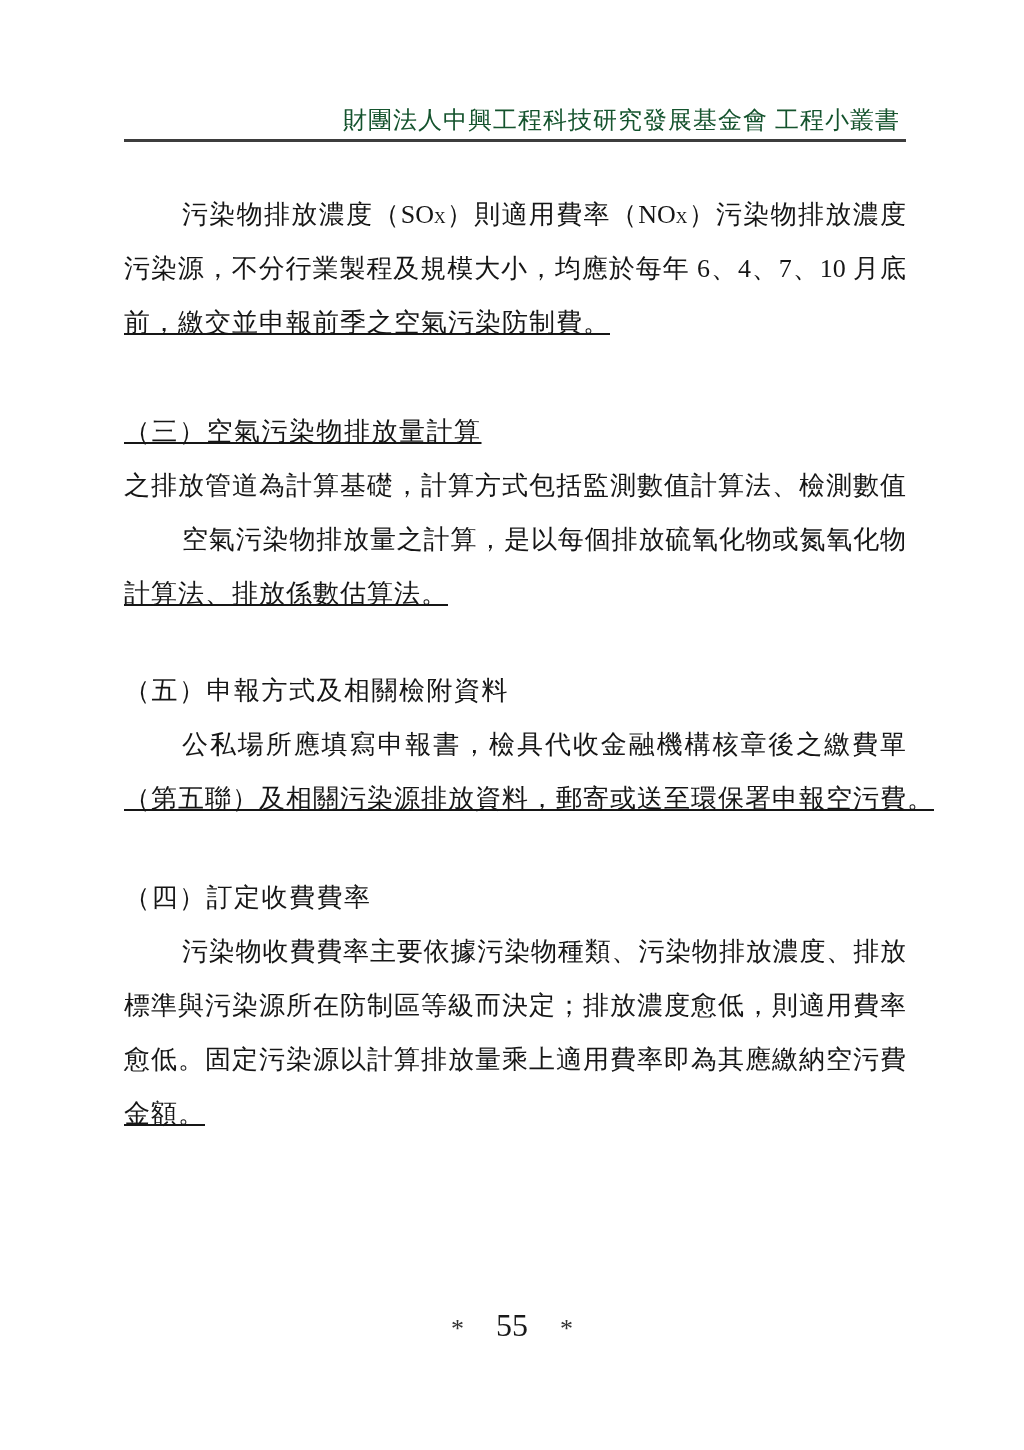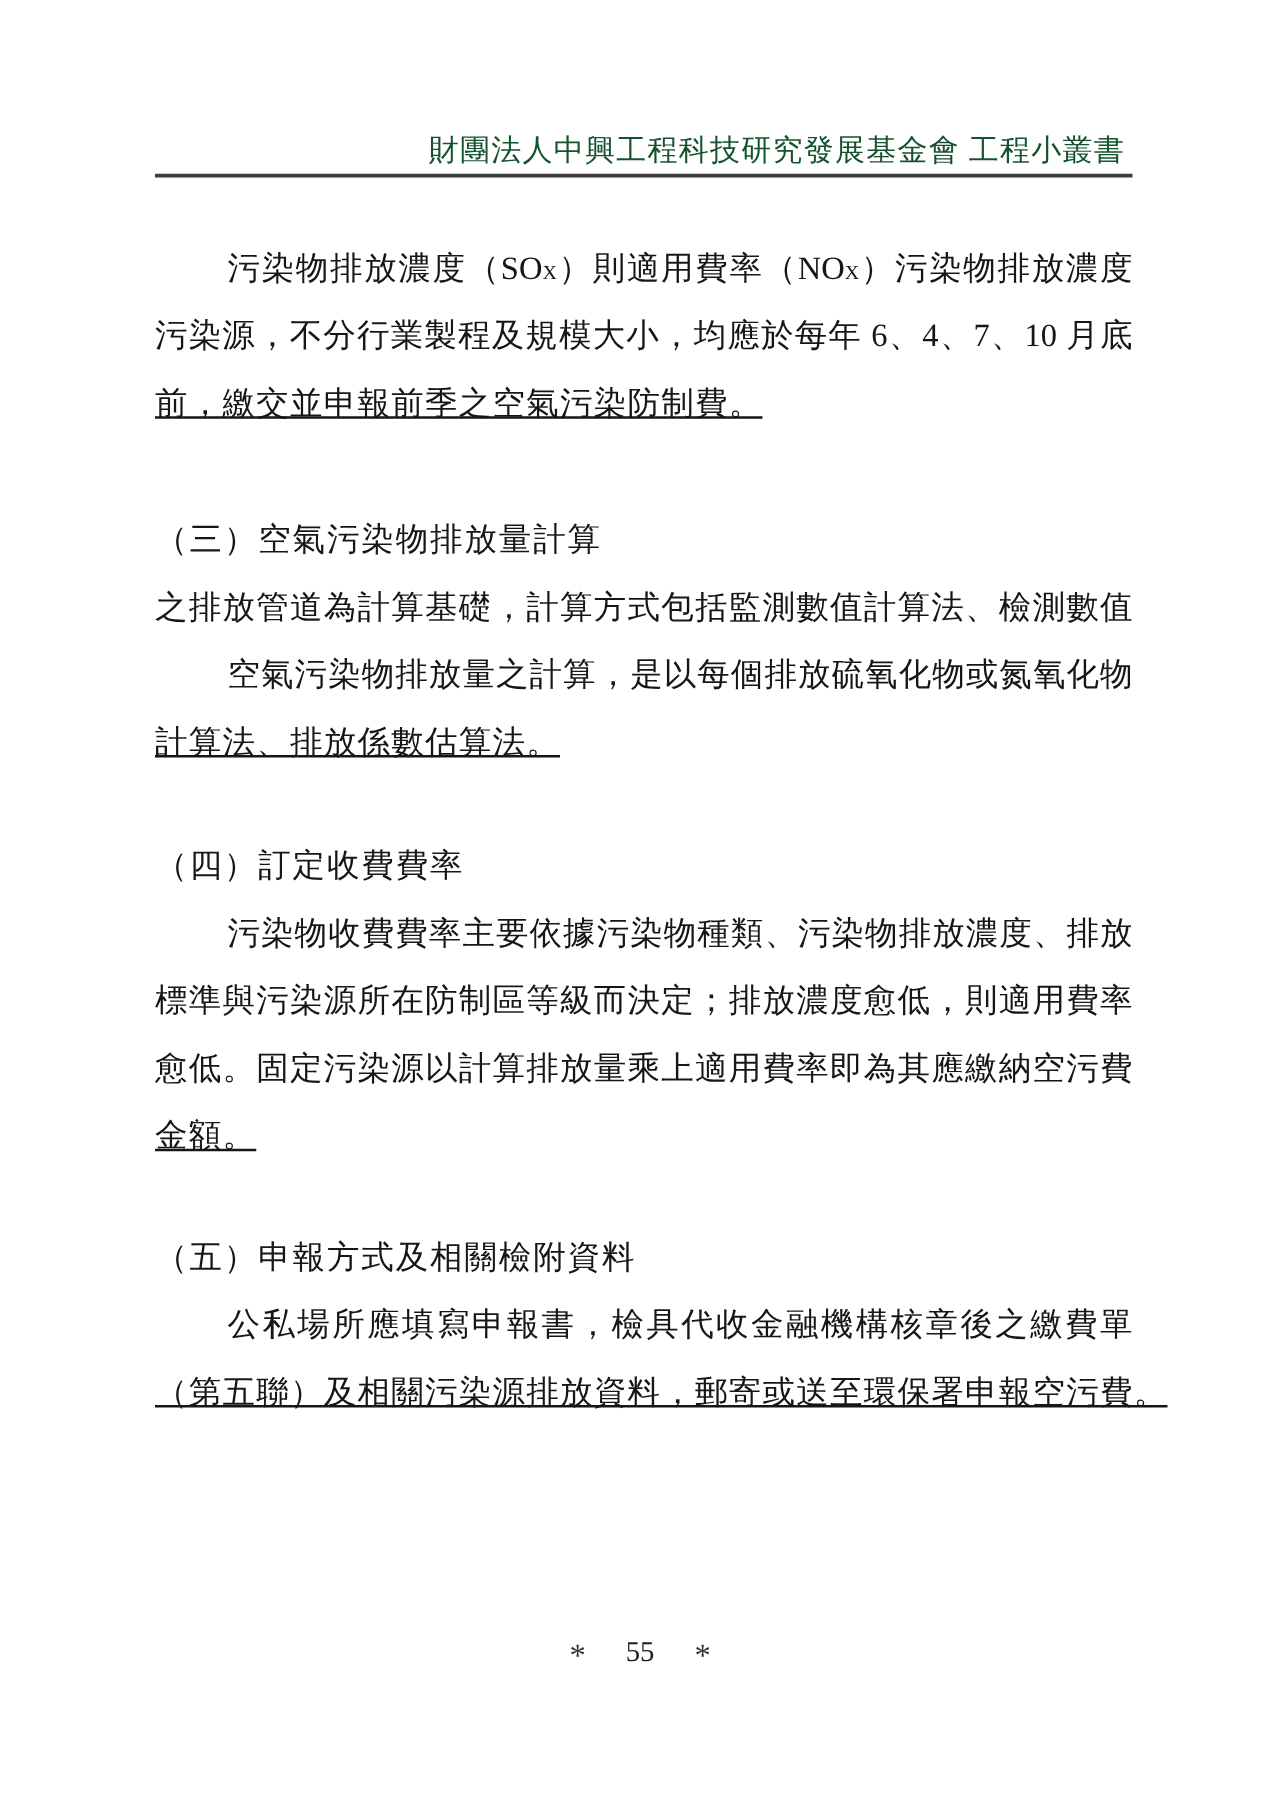--- a/index.html
+++ b/index.html
@@ -59,41 +59,41 @@
     text-align-last: left;
     letter-spacing: 1px;
     text-decoration: underline;
   }
   .heading {
     height: 54px;
     line-height: 54px;
     letter-spacing: 1.5px;
     text-align: left;
   }
-  .heading.h3 { margin-top: 55px; }
+  .heading.h3 { margin-top: 55px; text-decoration: underline; }
   .heading.h4 { margin-top: 45px; }
   .heading.h5 { margin-top: 43px; }
   .subx {
     font-size: 16px;
     vertical-align: baseline;
     letter-spacing: 0;
   }
   .footer {
     position: absolute;
     top: 1306px;
     left: 0;
     width: 1024px;
     display: flex;
     justify-content: center;
     align-items: center;
     gap: 32px;
     line-height: 1.2;
   }
   .footer .page-number {
-    font-size: 23px;
+    font-size: 32px;
     color: #1a1a1a;
   }
   .footer .star {
     font-size: 26px;
     color: #333333;
     transform: translateY(3px);
   }
 </style>
 </head>
 <body>
@@ -113,31 +113,31 @@
     </div>
 
     <div>
       <div class="heading h3">（三）空氣污染物排放量計算</div>
       <div class="line">之排放管道為計算基礎，計算方式包括監測數值計算法、檢測數值</div>
       <div class="line first-line">空氣污染物排放量之計算，是以每個排放硫氧化物或氮氧化物</div>
       <div class="line last-line">計算法、排放係數估算法。</div>
     </div>
 
     <div>
+      <div class="heading h5">（五）申報方式及相關檢附資料</div>
+      <div class="line first-line">公私場所應填寫申報書，檢具代收金融機構核章後之繳費單</div>
+      <div class="line last-line">（第五聯）及相關污染源排放資料，郵寄或送至環保署申報空污費。</div>
+    </div>
+
+    <div>
       <div class="heading h4">（四）訂定收費費率</div>
       <div class="line first-line">污染物收費費率主要依據污染物種類、污染物排放濃度、排放</div>
       <div class="line">標準與污染源所在防制區等級而決定；排放濃度愈低，則適用費率</div>
       <div class="line">愈低。固定污染源以計算排放量乘上適用費率即為其應繳納空污費</div>
       <div class="line last-line">金額。</div>
-    </div>
-
-    <div>
-      <div class="heading h5">（五）申報方式及相關檢附資料</div>
-      <div class="line first-line">公私場所應填寫申報書，檢具代收金融機構核章後之繳費單</div>
-      <div class="line last-line">（第五聯）及相關污染源排放資料，郵寄或送至環保署申報空污費。</div>
     </div>
 
   </div>
 
   <div class="footer">
     <span class="star">*</span>
     <span class="page-number">55</span>
     <span class="star">*</span>
   </div>
 

